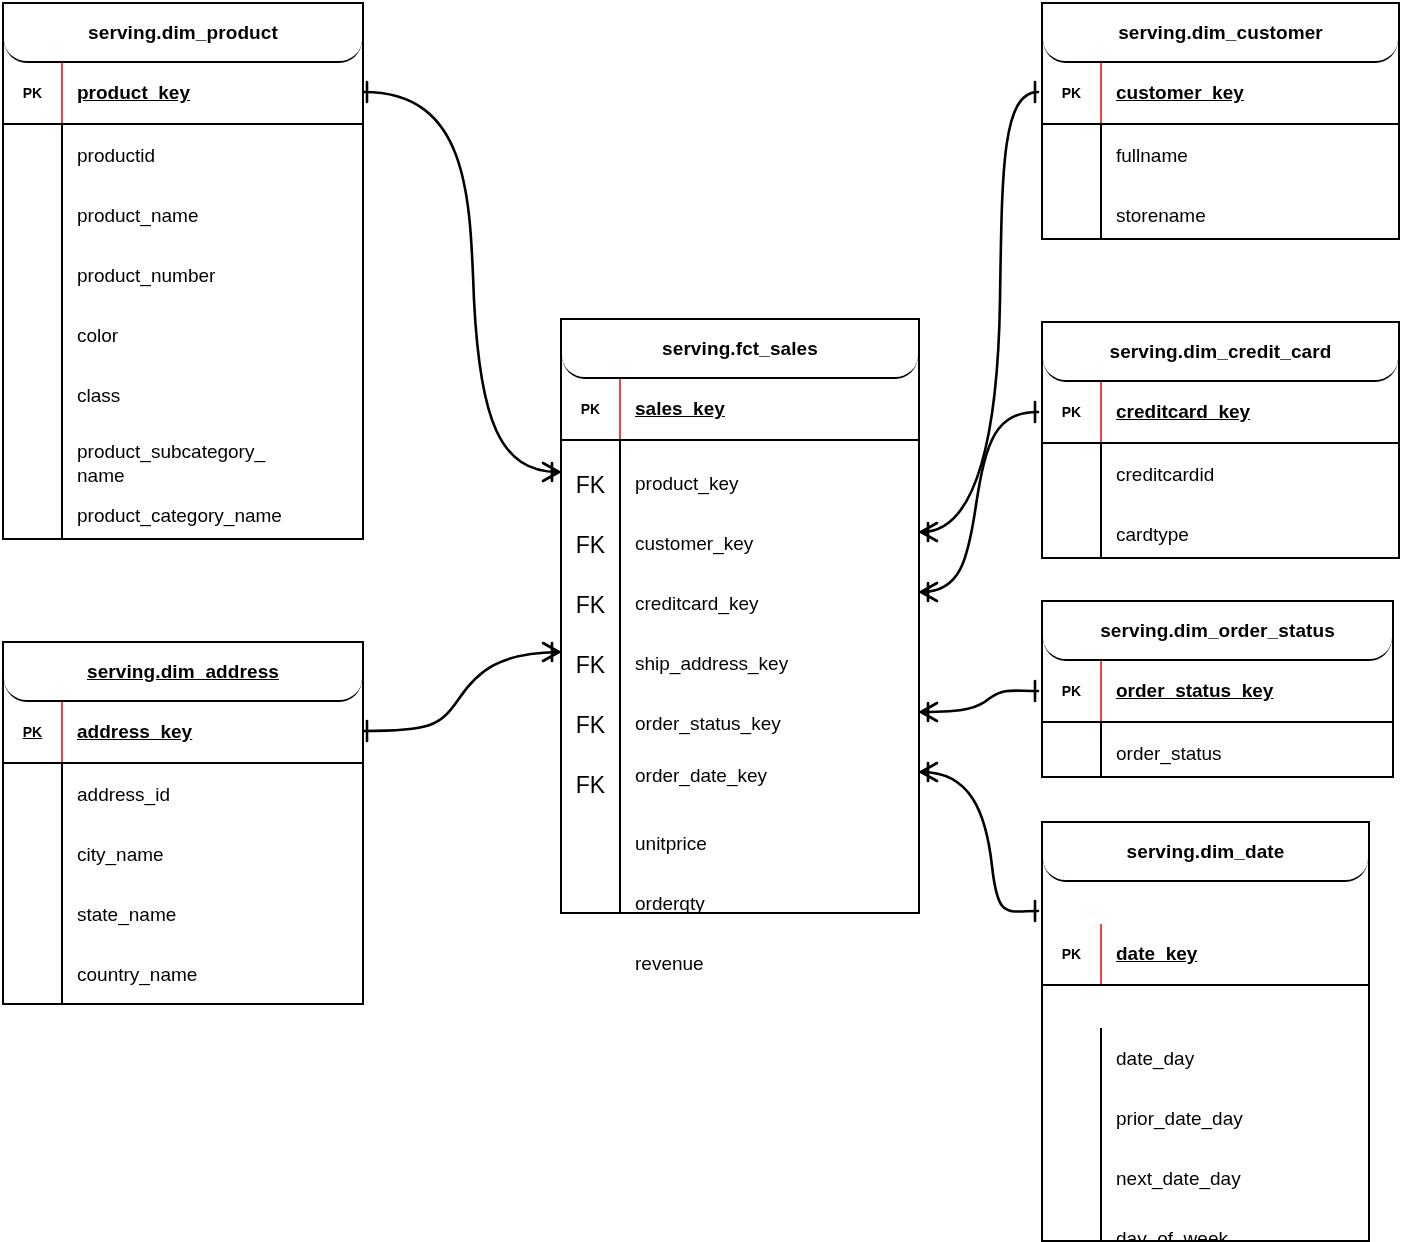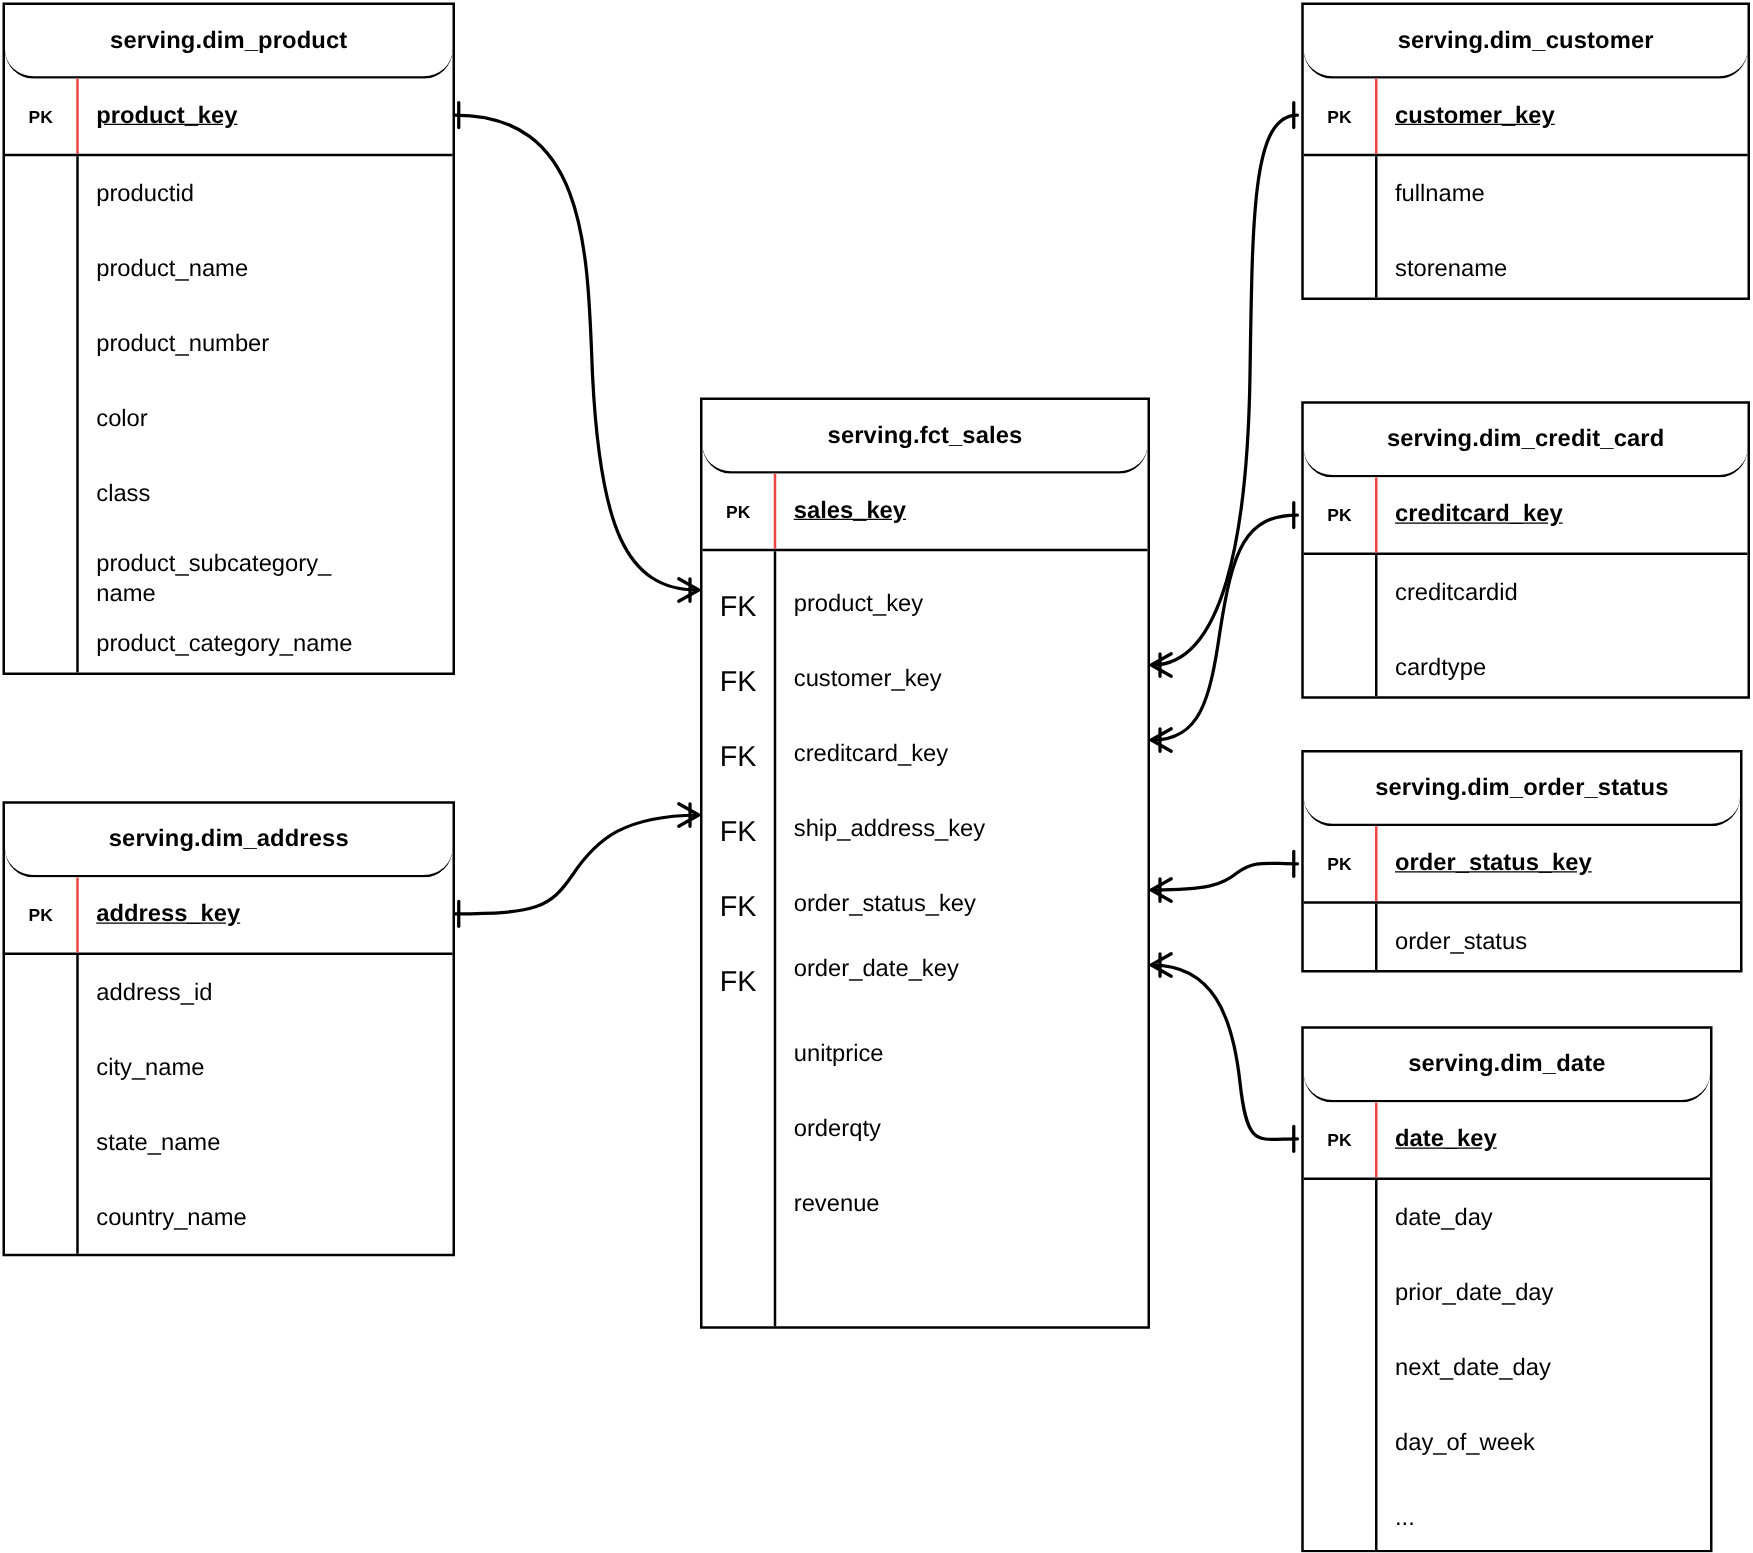--- a/index.html
+++ b/index.html
@@ -180,38 +180,38 @@
         <div class="attr" style="top:139px;">product_number</div>
         <div class="attr" style="top:199px;">color</div>
         <div class="attr" style="top:259px;">class</div>
         <div class="attr" style="top:315px;">product_subcategory_</div>
         <div class="attr" style="top:339px;">name</div>
         <div class="attr" style="top:379px;">product_category_name</div>
       </div>
     </div>
   </div>
 
-  <div class="entity" style="left:2px; top:641px; width:362px; height:364px;">
+  <div class="entity" style="left:2px; top:641px; width:362px; height:364px;text-decoration:underline;">
     <div class="entity-title" style="height:59px;">serving.dim_address</div>
     <div class="row pk-row" style="height:62px;">
       <div class="keycell bold" style="width:59px;">PK</div>
       <div class="namecell pk-name">address_key</div>
     </div>
     <div class="attrs">
       <div class="attrs-keycol" style="width:59px;"></div>
       <div class="attrs-list">
         <div class="attr" style="top:19px;">address_id</div>
         <div class="attr" style="top:79px;">city_name</div>
         <div class="attr" style="top:139px;">state_name</div>
         <div class="attr" style="top:199px;">country_name</div>
       </div>
     </div>
   </div>
 
-  <div class="entity" style="left:560px; top:318px; width:360px; height:745px;">
+  <div class="entity" style="left:560px; top:318px; width:360px; height:596px;">
     <div class="entity-title" style="height:59px;">serving.fct_sales</div>
     <div class="row pk-row" style="height:62px;">
       <div class="keycell bold" style="width:59px;">PK</div>
       <div class="namecell pk-name">sales_key</div>
     </div>
     <div class="attrs">
       <div class="fkcol" style="width:59px;">
         <div class="fklabel" style="top:33px;">FK</div>
         <div class="fklabel" style="top:93px;">FK</div>
         <div class="fklabel" style="top:153px;">FK</div>
@@ -270,21 +270,21 @@
       <div class="namecell pk-name">order_status_key</div>
     </div>
     <div class="attrs">
       <div class="attrs-keycol" style="width:59px;"></div>
       <div class="attrs-list">
         <div class="attr" style="top:19px;">order_status</div>
       </div>
     </div>
   </div>
 
-  <div class="entity" style="left:1041px; top:821px; width:329px; height:421px;">
+  <div class="entity" style="left:1041px; top:821px; width:329px; height:421px;gap:42px;">
     <div class="entity-title" style="height:59px;">serving.dim_date</div>
     <div class="row pk-row" style="height:62px;">
       <div class="keycell bold" style="width:59px;">PK</div>
       <div class="namecell pk-name">date_key</div>
     </div>
     <div class="attrs">
       <div class="attrs-keycol" style="width:59px;"></div>
       <div class="attrs-list">
         <div class="attr" style="top:19px;">date_day</div>
         <div class="attr" style="top:79px;">prior_date_day</div>

